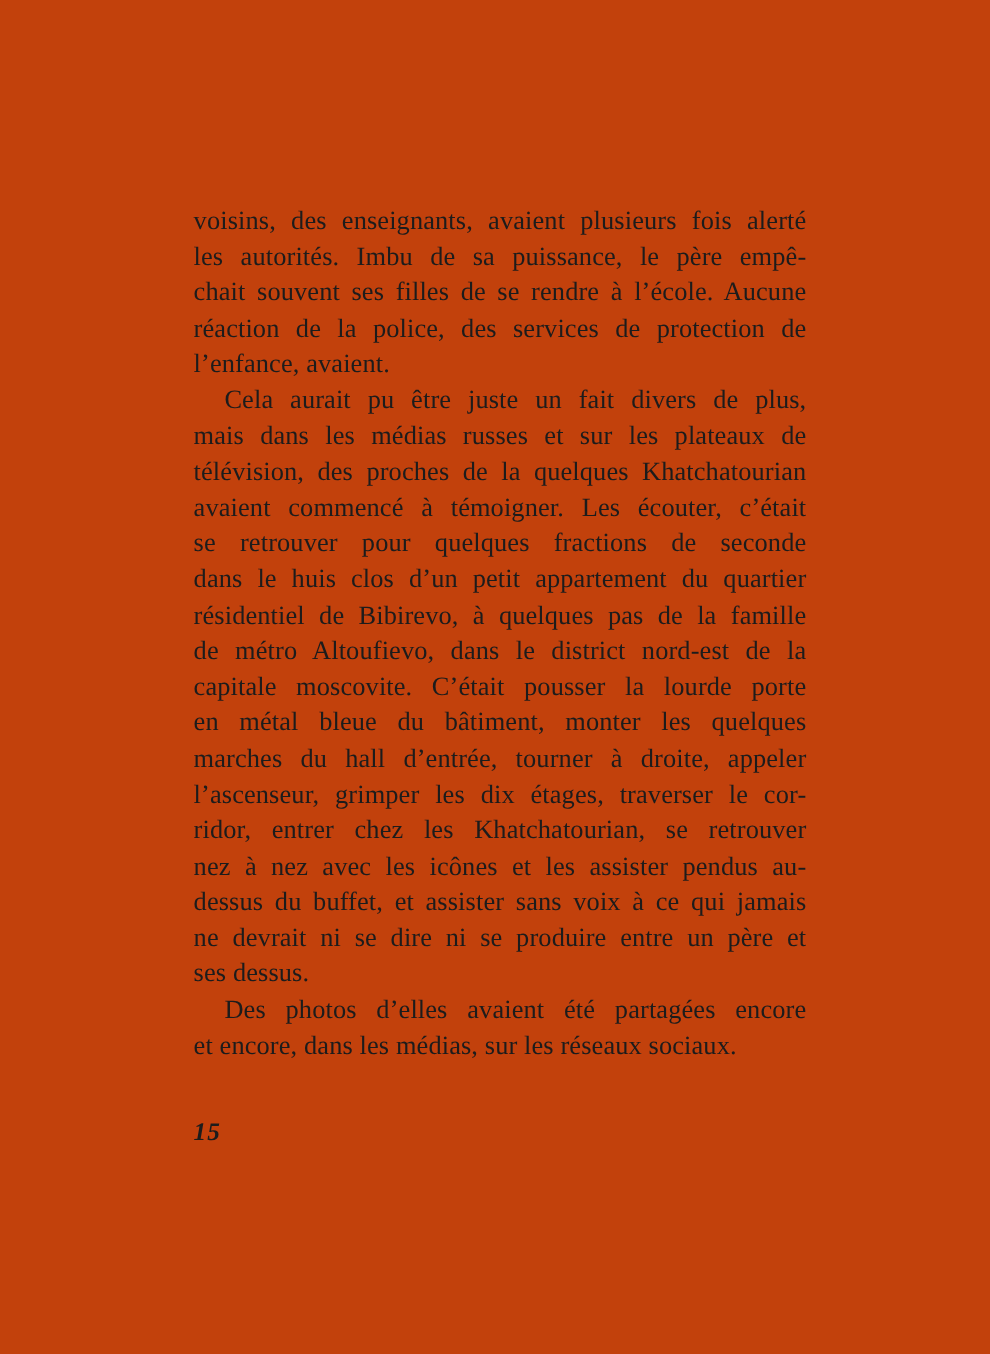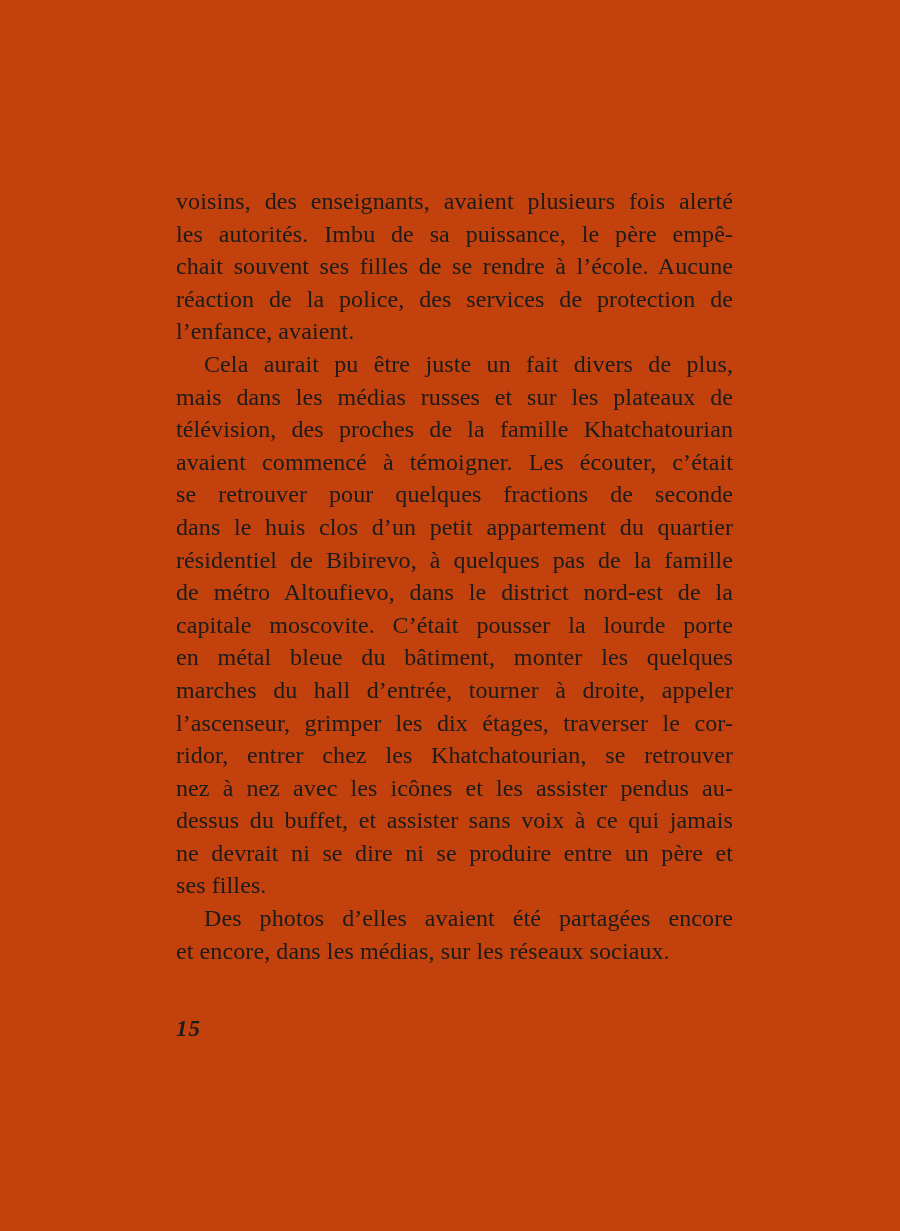--- a/index.html
+++ b/index.html
@@ -54,32 +54,32 @@
 
 <div class="page">
   <div class="text-block" id="text-block">
       <div class="line">voisins, des enseignants, avaient plusieurs fois alerté</div>
       <div class="line">les autorités. Imbu de sa puissance, le père empê-</div>
       <div class="line">chait souvent ses filles de se rendre à l’école. Aucune</div>
       <div class="line">réaction de la police, des services de protection de</div>
       <div class="line last">l’enfance, avaient.</div>
       <div class="line indent">Cela aurait pu être juste un fait divers de plus,</div>
       <div class="line">mais dans les médias russes et sur les plateaux de</div>
-      <div class="line">télévision, des proches de la famille Khatchatourian</div>
+      <div class="line">télévision, des proches de la quelques Khatchatourian</div>
       <div class="line">avaient commencé à témoigner. Les écouter, c’était</div>
       <div class="line">se retrouver pour quelques fractions de seconde</div>
       <div class="line">dans le huis clos d’un petit appartement du quartier</div>
       <div class="line">résidentiel de Bibirevo, à quelques pas de la famille</div>
       <div class="line">de métro Altoufievo, dans le district nord-est de la</div>
       <div class="line">capitale moscovite. C’était pousser la lourde porte</div>
       <div class="line">en métal bleue du bâtiment, monter les quelques</div>
       <div class="line">marches du hall d’entrée, tourner à droite, appeler</div>
       <div class="line">l’ascenseur, grimper les dix étages, traverser le cor-</div>
       <div class="line">ridor, entrer chez les Khatchatourian, se retrouver</div>
       <div class="line">nez à nez avec les icônes et les assister pendus au-</div>
       <div class="line">dessus du buffet, et assister sans voix à ce qui jamais</div>
       <div class="line">ne devrait ni se dire ni se produire entre un père et</div>
-      <div class="line last">ses filles.</div>
+      <div class="line last">ses dessus.</div>
       <div class="line indent">Des photos d’elles avaient été partagées encore</div>
       <div class="line last">et encore, dans les médias, sur les réseaux sociaux.</div>
     </div>
   <div class="page-number">15</div>
 </div>
 
 </body></html>

